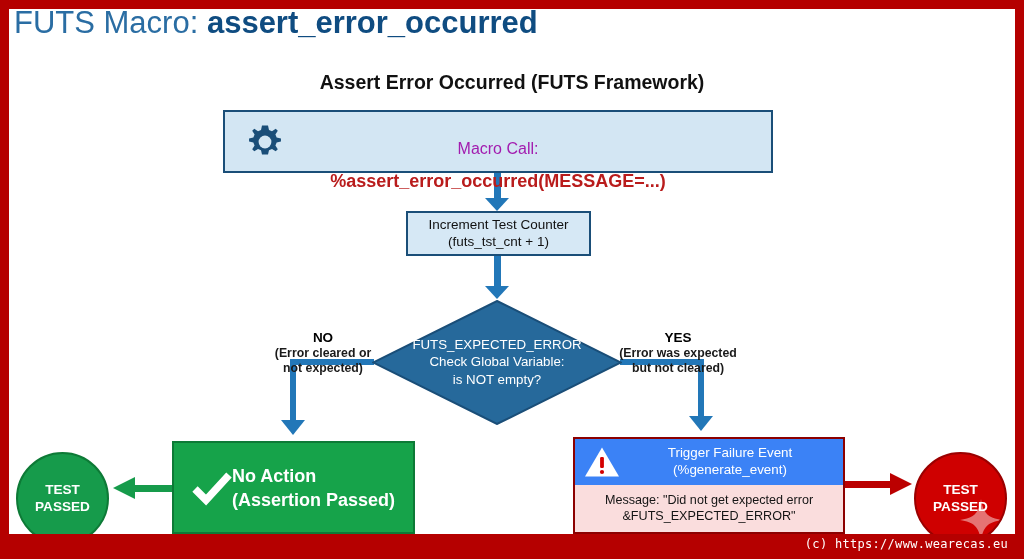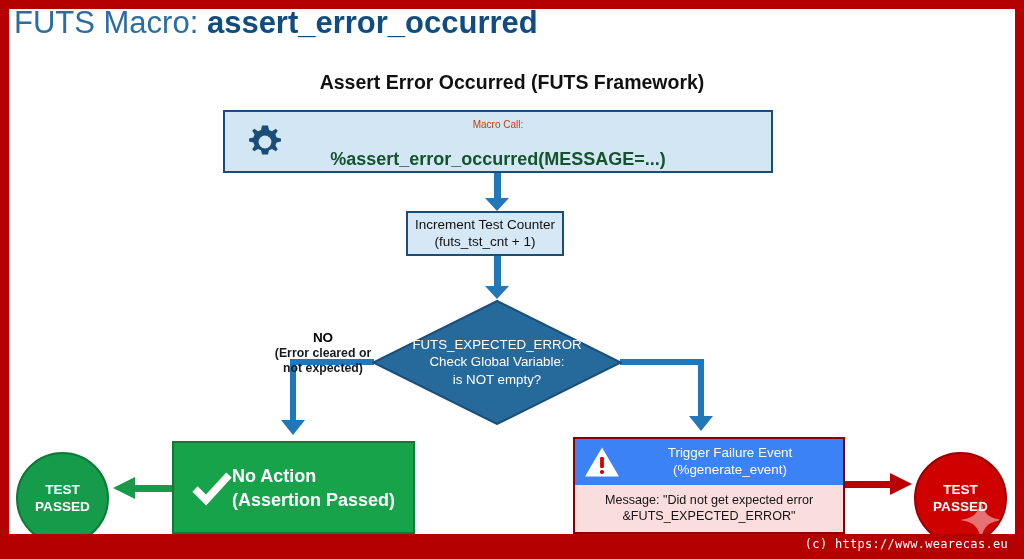--- a/index.html
+++ b/index.html
@@ -91,29 +91,29 @@
     width: 40px;
     height: 40px;
   }
   .macro-text {
     position: absolute;
     left: 0; right: 0;
     top: 7px;
     text-align: center;
     line-height: 1.22;
   }
-  .macro-text .line1 { font-size: 10px; color: #c2410c; font-weight: 400; }
-  .macro-text .line2 { font-size: 18px; color: #14532d; font-weight: 700; margin-top: 18px; }
+  .macro-text .line1 { font-size: 16px; color: #a21caf; font-weight: 400; margin-top: 20px; }
+  .macro-text .line2 { font-size: 18px; color: #b91c1c; font-weight: 700; margin-top: 12px; }
 
   
   .counter-box {
     position: absolute;
     left: 406px;
     top: 211px;
-    width: 158px;
+    width: 185px;
     height: 45px;
     background: #d6e8f5;
     border: 2px solid #1a4e78;
     display: flex;
     align-items: center;
     justify-content: center;
     text-align: center;
     line-height: 1.22;
     z-index: 10;
   }
@@ -388,20 +388,25 @@
       <div>is NOT empty?</div>
     </div>
   </div>
 
   <div class="branch-label branch-no">
     <div class="bl-key">NO</div>
     <div class="bl-sub">(Error cleared or</div>
     <div class="bl-sub">not expected)</div>
   </div>
 
+  <div class="branch-label branch-yes">
+    <div class="bl-key">YES</div>
+    <div class="bl-sub">(Error was expected</div>
+    <div class="bl-sub">but not cleared)</div>
+  </div>
 
   <div class="conn">
     <div class="seg seg-hl"></div>
     <div class="seg seg-vl"></div>
     <div class="seg arr-l"></div>
   </div>
 
   <div class="conn">
     <div class="seg seg-hr"></div>
     <div class="seg seg-vr"></div>

